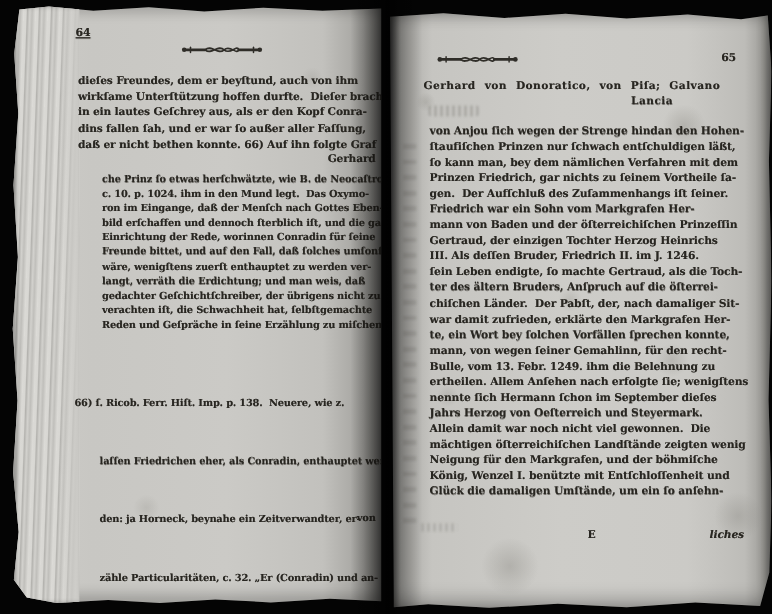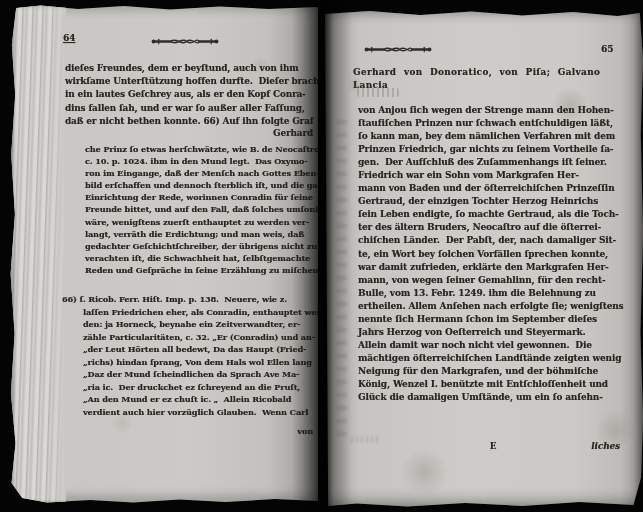--- a/index.html
+++ b/index.html
@@ -52,41 +52,41 @@
   
   .ink{color:#282621;font-weight:bold;letter-spacing:-.1px;
        text-shadow:.2px .2px .4px rgba(45,42,36,.55);}
   .tline{white-space:pre;}
   .pagenum{position:absolute;font-size:9px;}
   .ornament{position:absolute;}
   .pl-main{position:absolute;left:55px;top:57px;width:248px;font-size:8.8px;line-height:13.2px;}
   .pl-catch{position:absolute;left:55px;top:123px;width:248px;text-align:right;font-size:8.8px;}
   .pl-quote{position:absolute;left:75px;top:138px;width:228px;font-size:8.1px;line-height:12.1px;}
   .pl-foot{position:absolute;left:52px;top:288px;width:251px;font-size:8.1px;line-height:12.5px;}
-  .pl-foot .tline{padding-left:21px;}
+  .pl-foot .tline{padding-left:21px;margin-top:36px;}
   .pl-foot .tline:first-child{padding-left:0;}
   .pl-foot-catch{position:absolute;left:52px;top:421px;width:251px;text-align:right;font-size:8.1px;}
   .pr-num{left:276px;top:34px;}
   .pr-head{position:absolute;left:28px;top:56px;width:222px;font-size:8.8px;line-height:13px;
            text-align:center;word-spacing:4px;letter-spacing:.4px;}
-  .pr-head .tline:last-child{text-align:left;padding-right:14px;}
+  .pr-head .tline:last-child{text-align:right;padding-right:14px;}
   .pr-body{position:absolute;left:33px;top:94px;width:270px;font-size:8.9px;line-height:13.05px;}
   .pr-sigrow{position:absolute;left:33px;top:431px;width:270px;font-size:8.9px;}
   .sig{display:block;text-align:center;}
   .catch-r{position:absolute;right:8px;top:0;font-style:italic;}
   .orn-svg{display:block;}
 </style>
 </head>
 <body>
 
 <div class="page page-left">
   <div class="edge-stack"></div>
   <div class="stains-left"></div>
 
-  <div class="pagenum ink" style="left:53px;top:28px;text-decoration:underline;">64</div>
+  <div class="pagenum ink" style="left:53px;top:18px;text-decoration:underline;">64</div>
 
   <div class="ornament" style="left:140px;top:31px;">
     <svg class="orn-svg" width="70" height="11" viewBox="0 0 80 12">
       <g fill="#2f2d28" stroke="#2f2d28" stroke-linecap="round">
         <circle cx="4" cy="6" r="2.2" stroke="none"></circle>
         <line x1="6" y1="6" x2="24" y2="6" stroke-width="2.6"></line>
         <line x1="10" y1="3.5" x2="10" y2="8.5" stroke-width="1.4"></line>
         <path d="M24 6 C30 .5 36 11.5 42 6 C48 .5 54 11.5 56 6" fill="none" stroke-width="1.6"></path>
         <path d="M24 6 C30 11.5 36 .5 42 6 C48 11.5 54 .5 56 6" fill="none" stroke-width="1.6"></path>
         <line x1="56" y1="6" x2="74" y2="6" stroke-width="2.6"></line>
@@ -154,33 +154,34 @@
   </div>
 
   <div class="pagenum ink pr-num">65</div>
 
   <div class="pr-head ink">
       <div class="tline">Gerhard von Donoratico, von Piſa; Galvano</div>
       <div class="tline">Lancia</div>
     </div>
 
   <div class="pr-body ink">
-      <div class="tline">von Anjou ſich wegen der Strenge mann den Hohen-</div>
+      <div class="tline">von Anjou ſich wegen der Strenge hindan den Hohen-</div>
       <div class="tline">ſtaufiſchen Prinzen nur ſchwach entſchuldigen läßt,</div>
       <div class="tline">ſo kann man, bey dem nämlichen Verfahren mit dem</div>
       <div class="tline">Prinzen Friedrich, gar nichts zu ſeinem Vortheile ſa-</div>
       <div class="tline">gen.  Der Aufſchluß des Zuſammenhangs iſt ſeiner.</div>
       <div class="tline">Friedrich war ein Sohn vom Markgrafen Her-</div>
       <div class="tline">mann von Baden und der öſterreichiſchen Prinzeſſin</div>
       <div class="tline">Gertraud, der einzigen Tochter Herzog Heinrichs</div>
+      <div class="tline">III. Als deſſen Bruder, Friedrich II. im J. 1246.</div>
       <div class="tline">ſein Leben endigte, ſo machte Gertraud, als die Toch-</div>
-      <div class="tline">ter des ältern Bruders, Neocaſtro auf die öſterrei-</div>
+      <div class="tline">ter des ältern Bruders, Anſpruch auf die öſterrei-</div>
       <div class="tline">chiſchen Länder.  Der Pabſt, der, nach damaliger Sit-</div>
+      <div class="tline">war damit zufrieden, erklärte den Markgrafen Her-</div>
       <div class="tline">te, ein Wort bey ſolchen Vorfällen ſprechen konnte,</div>
-      <div class="tline">war damit zufrieden, erklärte den Markgrafen Her-</div>
       <div class="tline">mann, von wegen ſeiner Gemahlinn, für den recht-</div>
       <div class="tline">Bulle, vom 13. Febr. 1249. ihm die Belehnung zu</div>
       <div class="tline">ertheilen. Allem Anſehen nach erfolgte ſie; wenigſtens</div>
       <div class="tline">nennte ſich Hermann ſchon im September dieſes</div>
       <div class="tline">Jahrs Herzog von Oeſterreich und Steyermark.</div>
       <div class="tline">Allein damit war noch nicht viel gewonnen.  Die</div>
       <div class="tline">mächtigen öſterreichiſchen Landſtände zeigten wenig</div>
       <div class="tline">Neigung für den Markgrafen, und der böhmiſche</div>
       <div class="tline">König, Wenzel I. benützte mit Entſchloſſenheit und</div>
       <div class="tline">Glück die damaligen Umſtände, um ein ſo anſehn-</div>

